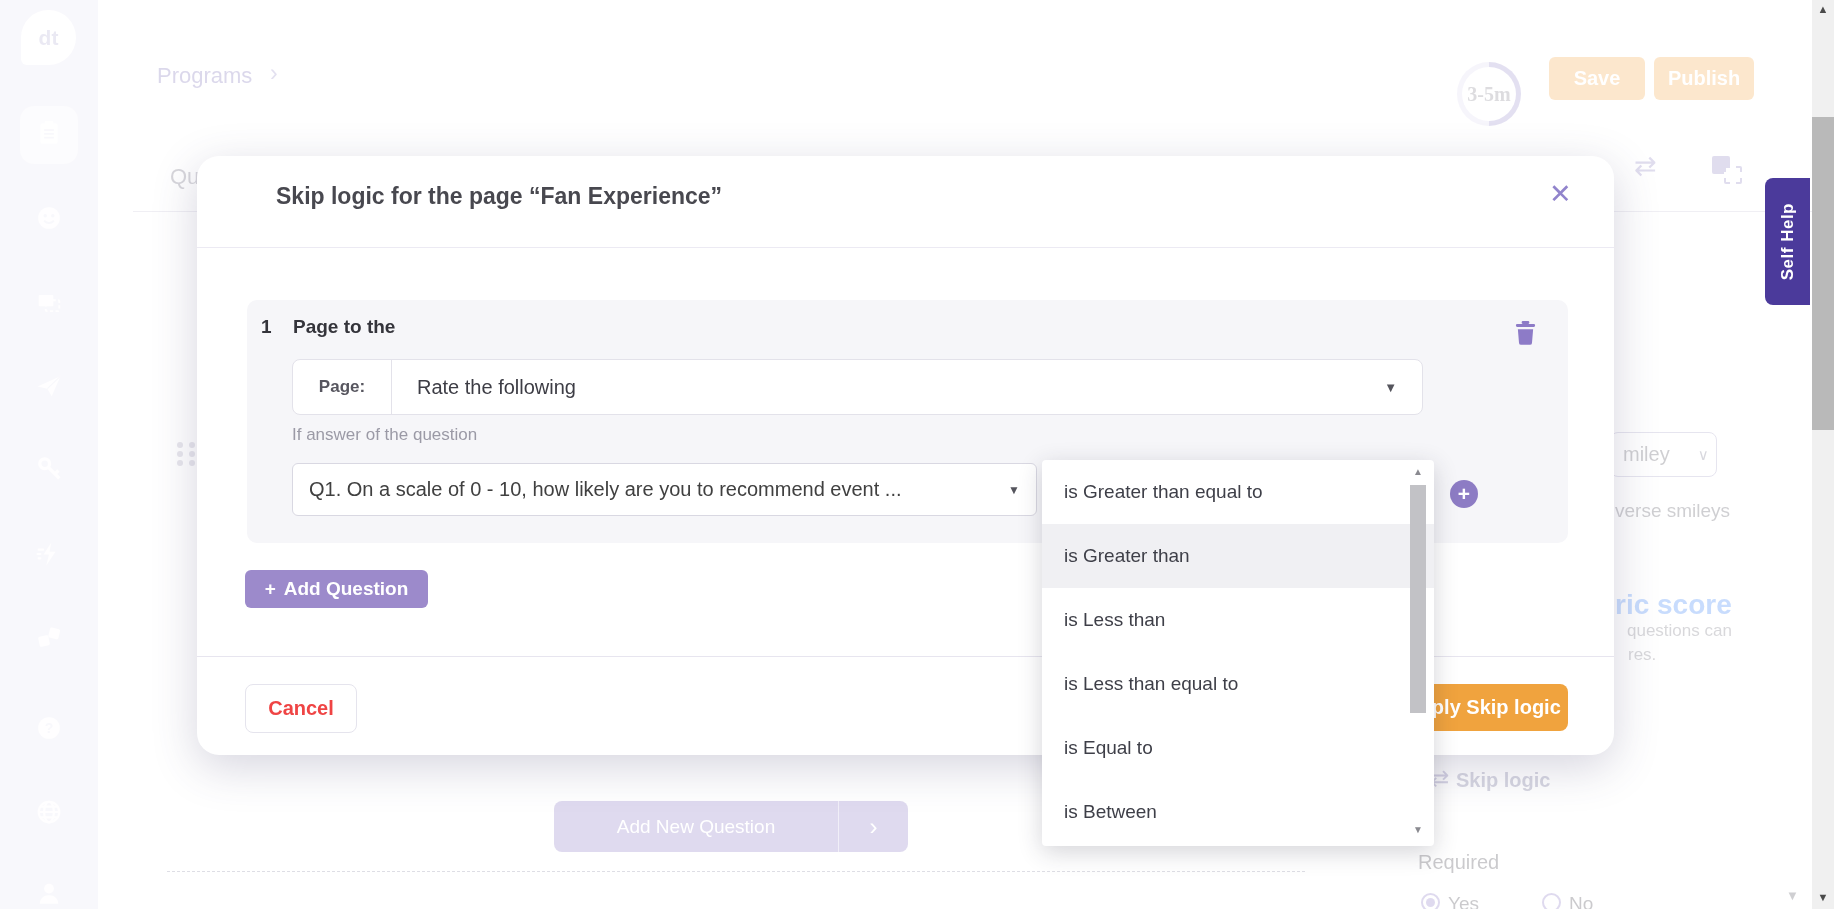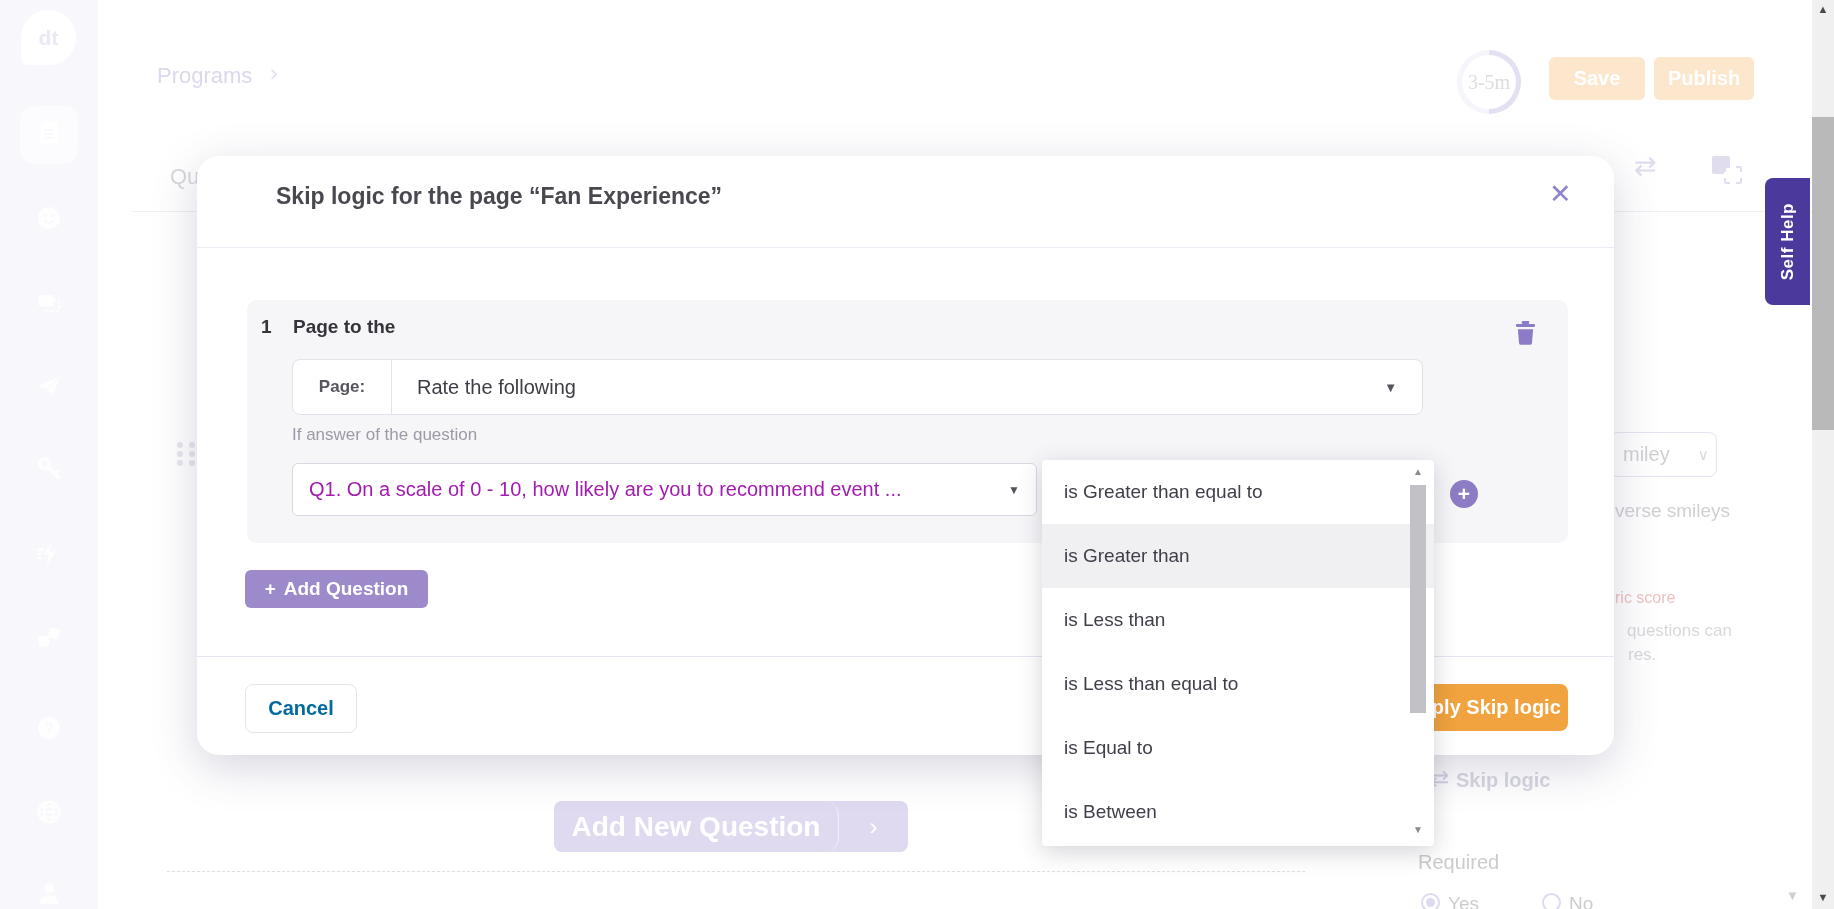--- a/index.html
+++ b/index.html
@@ -11,45 +11,45 @@
         display:flex;align-items:center;justify-content:center;color:#b5b0d4;font-weight:bold;font-size:21px;}
   .nav-tile{left:20px;width:58px;height:58px;border-radius:14px;display:flex;align-items:center;justify-content:center;}
   .nav-active{background:rgba(255,255,255,.5);}
   .nav-tile svg{opacity:.92;}
   
   .overlay{left:0;top:0;width:1834px;height:909px;background:rgba(255,255,255,.72);z-index:10;}
   
   .crumb-prog{left:157px;top:63px;font-size:22px;color:#7f73b8;}
   .crumb-sep{left:270px;top:60px;font-size:23px;color:#9a91c8;}
   .crumb-page{left:292px;top:50px;font-size:31px;color:#3f3f47;}
-  .timer{left:1457px;top:50px;width:64px;height:64px;border-radius:50%;
-         background:conic-gradient(#9a90cc 0 50%, #ddd9f0 50% 100%);}
+  .timer{left:1457px;top:62px;width:64px;height:64px;border-radius:50%;
+         background:conic-gradient(#9a90cc 0 50%, #ddd9f0 50% 100%);font-weight:bold;}
   .timer-in{left:5px;top:5px;width:54px;height:54px;border-radius:50%;background:#fefefe;
             display:flex;align-items:center;justify-content:center;font-family:"Liberation Serif",serif;
             font-size:20px;color:#84838e;}
   .btn-top{top:57px;height:43px;background:#f5a94b;border-radius:6px;color:#fff;font-weight:bold;font-size:20px;
            display:flex;align-items:center;justify-content:center;border:none;}
   .tab-partial{left:170px;top:164px;font-size:22px;color:#6f6e7e;}
   .tab-line{left:133px;top:211px;width:1679px;height:1px;background:#c9c7d6;}
   .ic-shuffle-top{left:1634px;top:150px;font-size:27px;color:#8f85c0;}
   .copy-solid{left:1712px;top:156px;width:18px;height:18px;background:#8f85c0;border-radius:2px;}
   .copy-dashed{left:1724px;top:166px;width:14px;height:14px;border:2px dashed #8f85c0;border-radius:2px;background:#fdfdfe;}
   .drag-dots{left:177px;top:442px;width:21px;height:22px;display:grid;grid-template-columns:1fr 1fr;gap:3px;}
   .drag-dots i{width:6px;height:6px;border-radius:50%;background:#aaa7bd;}
   .addq{left:554px;top:801px;width:354px;height:51px;background:#8d7cc4;border-radius:8px;display:flex;color:#fff;}
-  .addq-main{width:284px;display:flex;align-items:center;justify-content:center;font-size:28px;font-weight:bold;
-             border-right:1px solid rgba(255,255,255,.55);border-radius:15px;}
+  .addq-main{width:284px;display:flex;align-items:center;justify-content:center;font-size:19px;font-weight:normal;
+             border-right:1px solid rgba(255,255,255,.55);}
   .addq-arrow{flex:1;display:flex;align-items:center;justify-content:center;font-size:24px;}
   .dashed-line{left:167px;top:871px;width:1138px;border-top:1px dashed #8a88a0;}
   
   .rp-select{left:1610px;top:432px;width:107px;height:45px;border:1px solid #a6a0c6;border-radius:8px;background:#fff;
              display:flex;align-items:center;font-size:20px;color:#55545e;padding-left:12px;box-sizing:border-box;}
   .rp-select .chev{margin-left:28px;color:#75748a;font-size:15px;}
   .rp-reverse{left:1615px;top:500px;font-size:19px;color:#55545e;}
-  .rp-score{left:1615px;top:589px;font-size:16px;font-weight:normal;color:#b91c1c;}
+  .rp-score{left:1615px;top:589px;font-size:28px;font-weight:bold;color:#3b82f6;}
   .rp-help1{left:1627px;top:621px;font-size:17px;color:#75747e;}
   .rp-help2{left:1628px;top:645px;font-size:17px;color:#75747e;}
   .rp-skip-ic{left:1430px;top:765px;font-size:23px;color:#6e66a0;}
   .rp-skip{left:1456px;top:769px;font-size:20px;font-weight:bold;color:#6e6d93;}
   .rp-req{left:1418px;top:851px;font-size:20px;color:#44434c;}
   .radio{width:19px;height:19px;border-radius:50%;border:2px solid #8d7cc4;box-sizing:border-box;background:#fff;}
   .radio.sel::after{content:"";display:block;width:9px;height:9px;border-radius:50%;background:#8d7cc4;margin:3px;}
   .rp-mini-down{left:1786px;top:888px;font-size:13px;color:#55555d;}
   
   .selfhelp{left:1765px;top:178px;width:45px;height:127px;background:#4b3a9b;border-radius:8px 0 0 8px;z-index:20;
@@ -70,28 +70,28 @@
   .p-trash{left:1268px;top:19px;}
   .p-pagesel{left:45px;top:59px;width:1131px;height:56px;background:#fff;border:1px solid #e3e2ea;border-radius:8px;
              box-sizing:border-box;display:flex;align-items:center;}
   .p-pagelabel{width:98px;height:100%;display:flex;align-items:center;justify-content:center;
                border-right:1px solid #e3e2ea;font-size:17px;font-weight:bold;color:#57565f;}
   .p-pageval{padding-left:25px;font-size:20px;color:#3d3d45;flex:1;}
   .p-chev{margin-right:25px;font-size:13px;color:#55555d;}
   .p-iflabel{left:45px;top:125px;font-size:17px;color:#9b9aa6;}
   .p-qsel{left:45px;top:163px;width:745px;height:53px;background:#fff;border:1px solid #d9d8e2;border-radius:6px;
           box-sizing:border-box;display:flex;align-items:center;padding:0 16px;}
-  .p-qval{font-size:20px;color:#a21caf;flex:1;white-space:nowrap;overflow:hidden;}
+  .p-qval{font-size:20px;color:#404040;flex:1;white-space:nowrap;overflow:hidden;}
   .p-plus{left:1203px;top:180px;width:28px;height:28px;border-radius:50%;background:#8d7cc4;color:#fff;
           display:flex;align-items:center;justify-content:center;font-size:21px;font-weight:bold;}
   .m-addcond{left:48px;top:414px;width:183px;height:38px;background:#9c8acb;border-radius:6px;color:#fff;
              display:flex;align-items:center;justify-content:center;gap:8px;font-size:19px;font-weight:bold;}
   .m-ftr-line{left:0;top:500px;width:1417px;height:1px;background:#e7e5ef;}
   .m-cancel{left:48px;top:528px;width:110px;height:47px;background:#fff;border:1px solid #e5e4ed;border-radius:8px;
-            color:#0369a1;font-weight:bold;font-size:20px;display:flex;align-items:center;justify-content:center;}
+            color:#ef4444;font-weight:bold;font-size:20px;display:flex;align-items:center;justify-content:center;}
   .m-apply{left:1201px;top:528px;width:170px;height:47px;background:#f0a33e;border-radius:8px;color:#fff;
            font-weight:bold;font-size:20px;display:flex;align-items:center;justify-content:center;white-space:nowrap;overflow:hidden;}
   
   .dd{left:1042px;top:460px;width:392px;height:386px;background:#fff;border-radius:4px;z-index:50;
       box-shadow:0 6px 24px rgba(40,40,60,.20);overflow:hidden;}
   .dd-item{height:64px;display:flex;align-items:center;padding-left:22px;font-size:19px;color:#3e3f48;}
   .dd-item.hl{background:#f0f0f3;}
   .dd-sb-up{left:366px;top:6px;width:20px;text-align:center;font-size:10px;color:#8a8a90;}
   .dd-sb-thumb{left:368px;top:25px;width:16px;height:228px;background:#c2c2c6;}
   .dd-sb-down{left:366px;top:364px;width:20px;text-align:center;font-size:10px;color:#8a8a90;}

